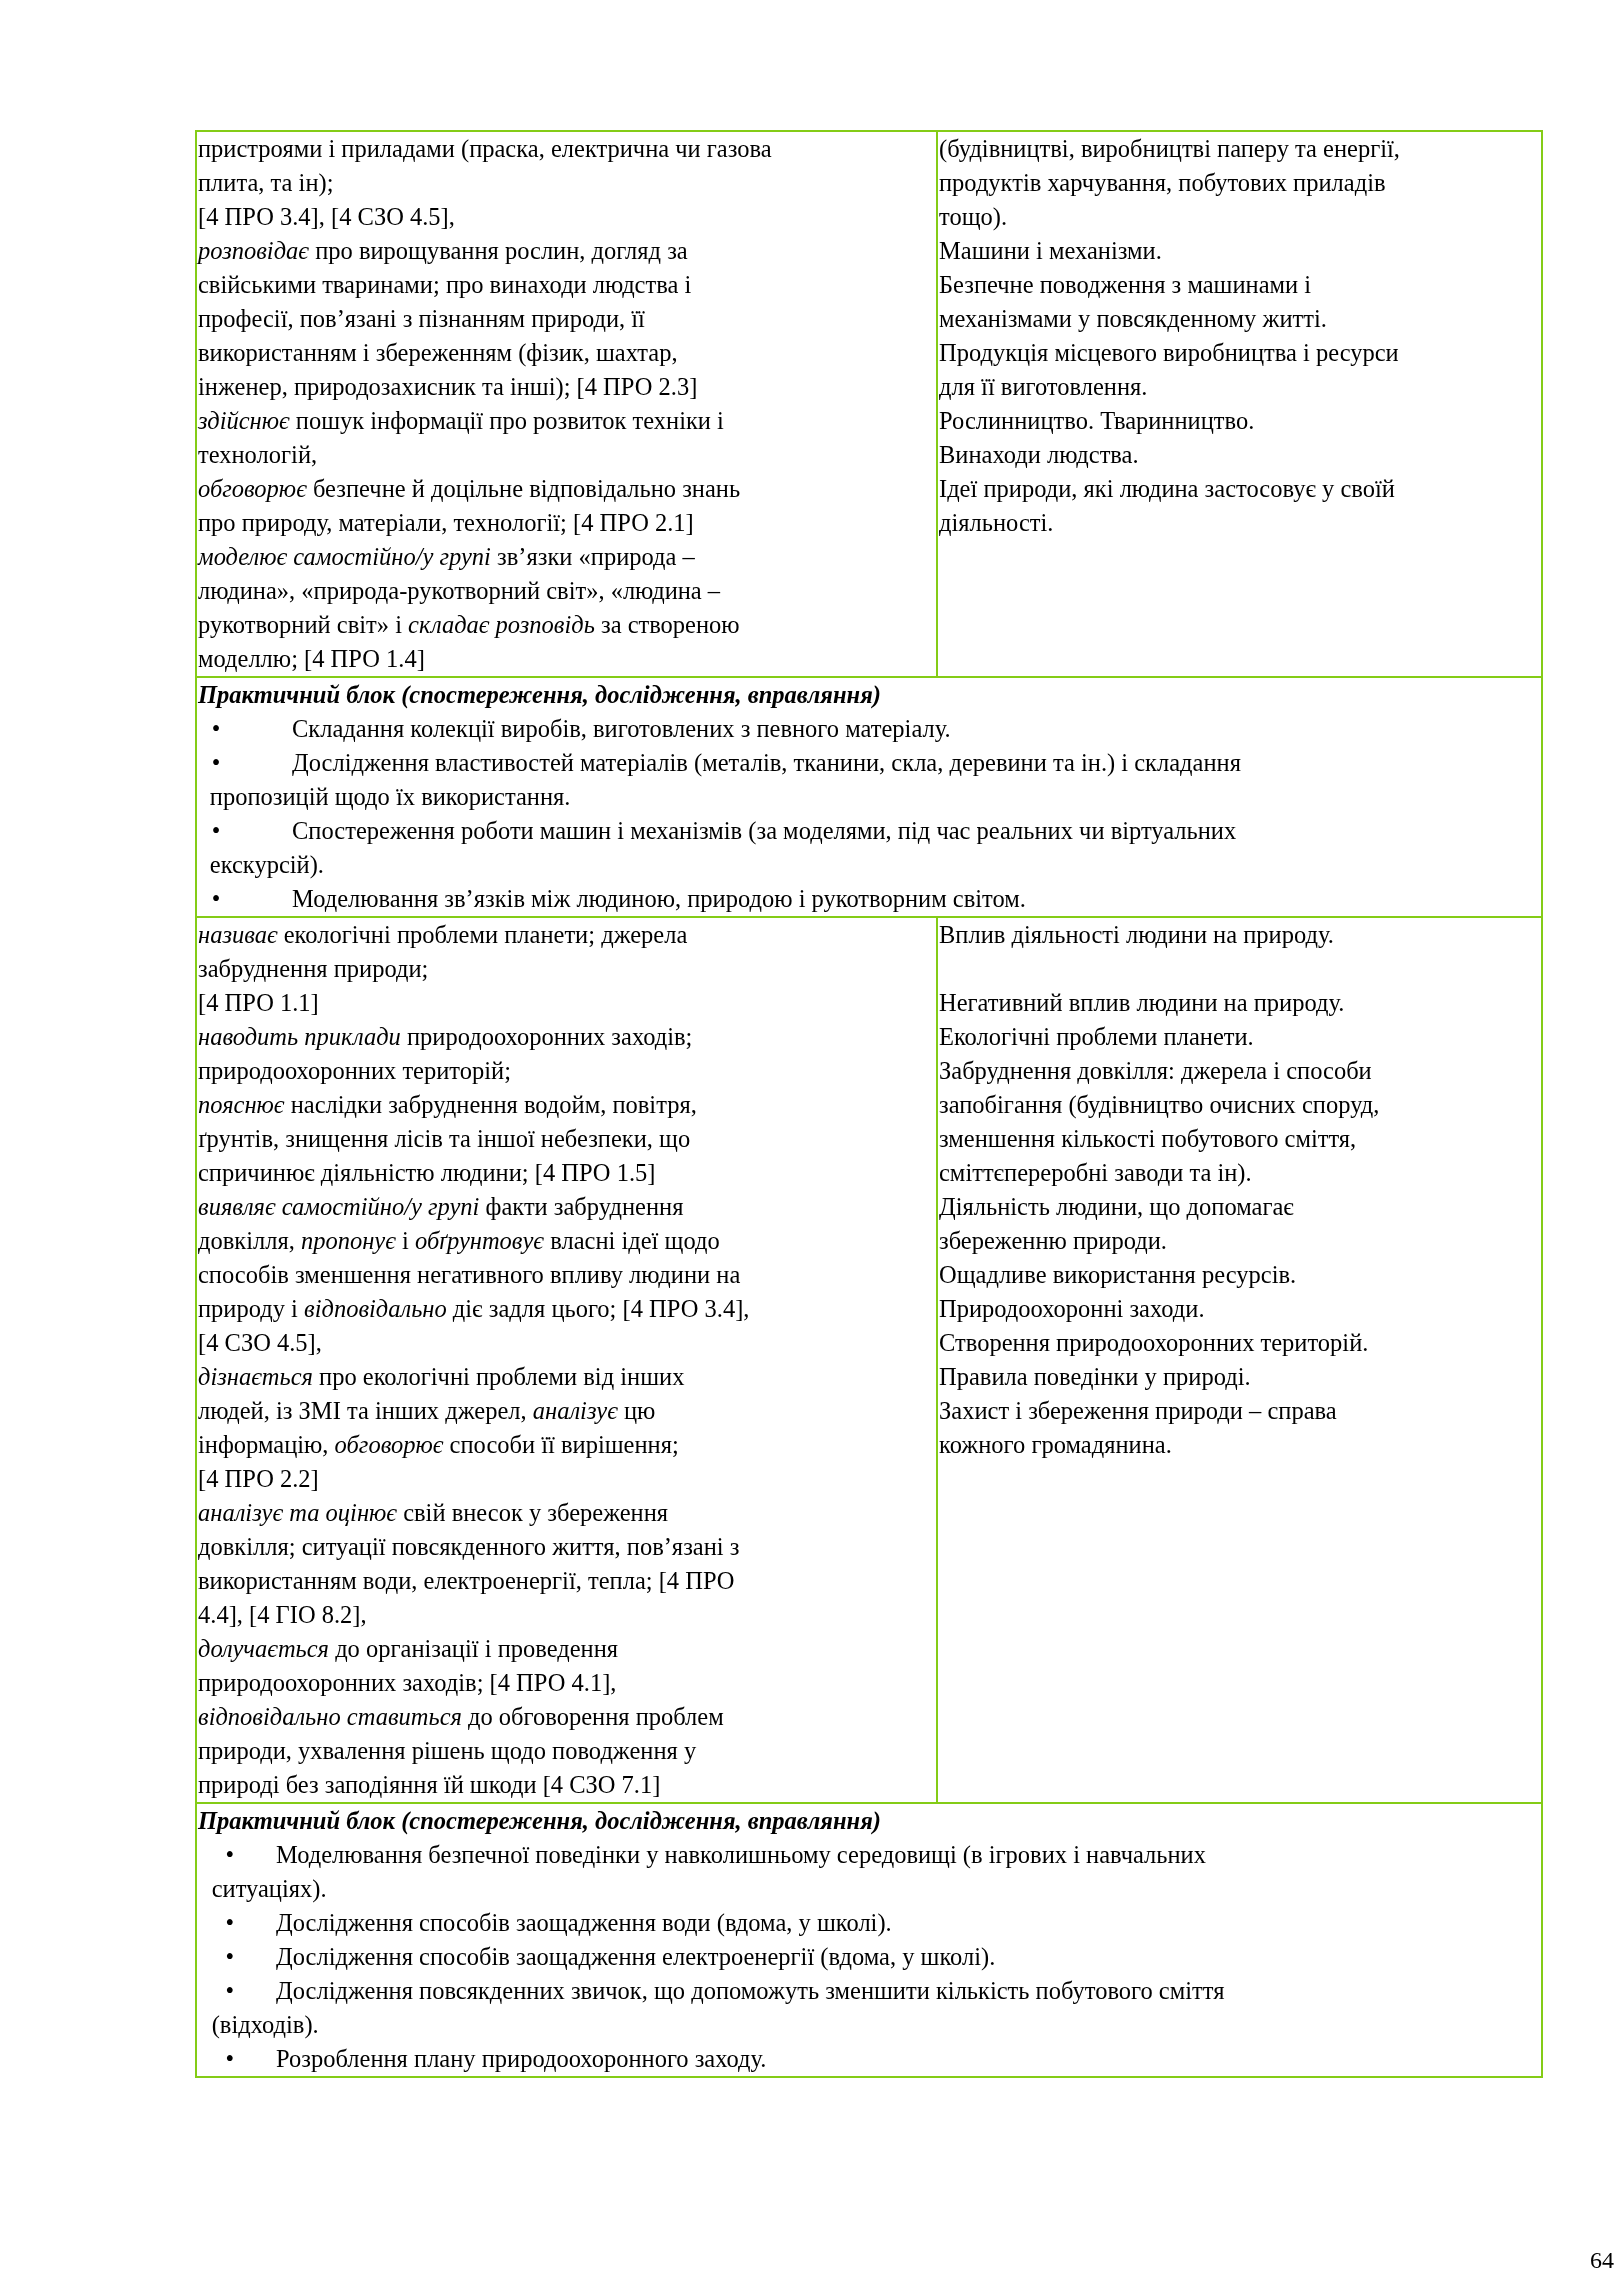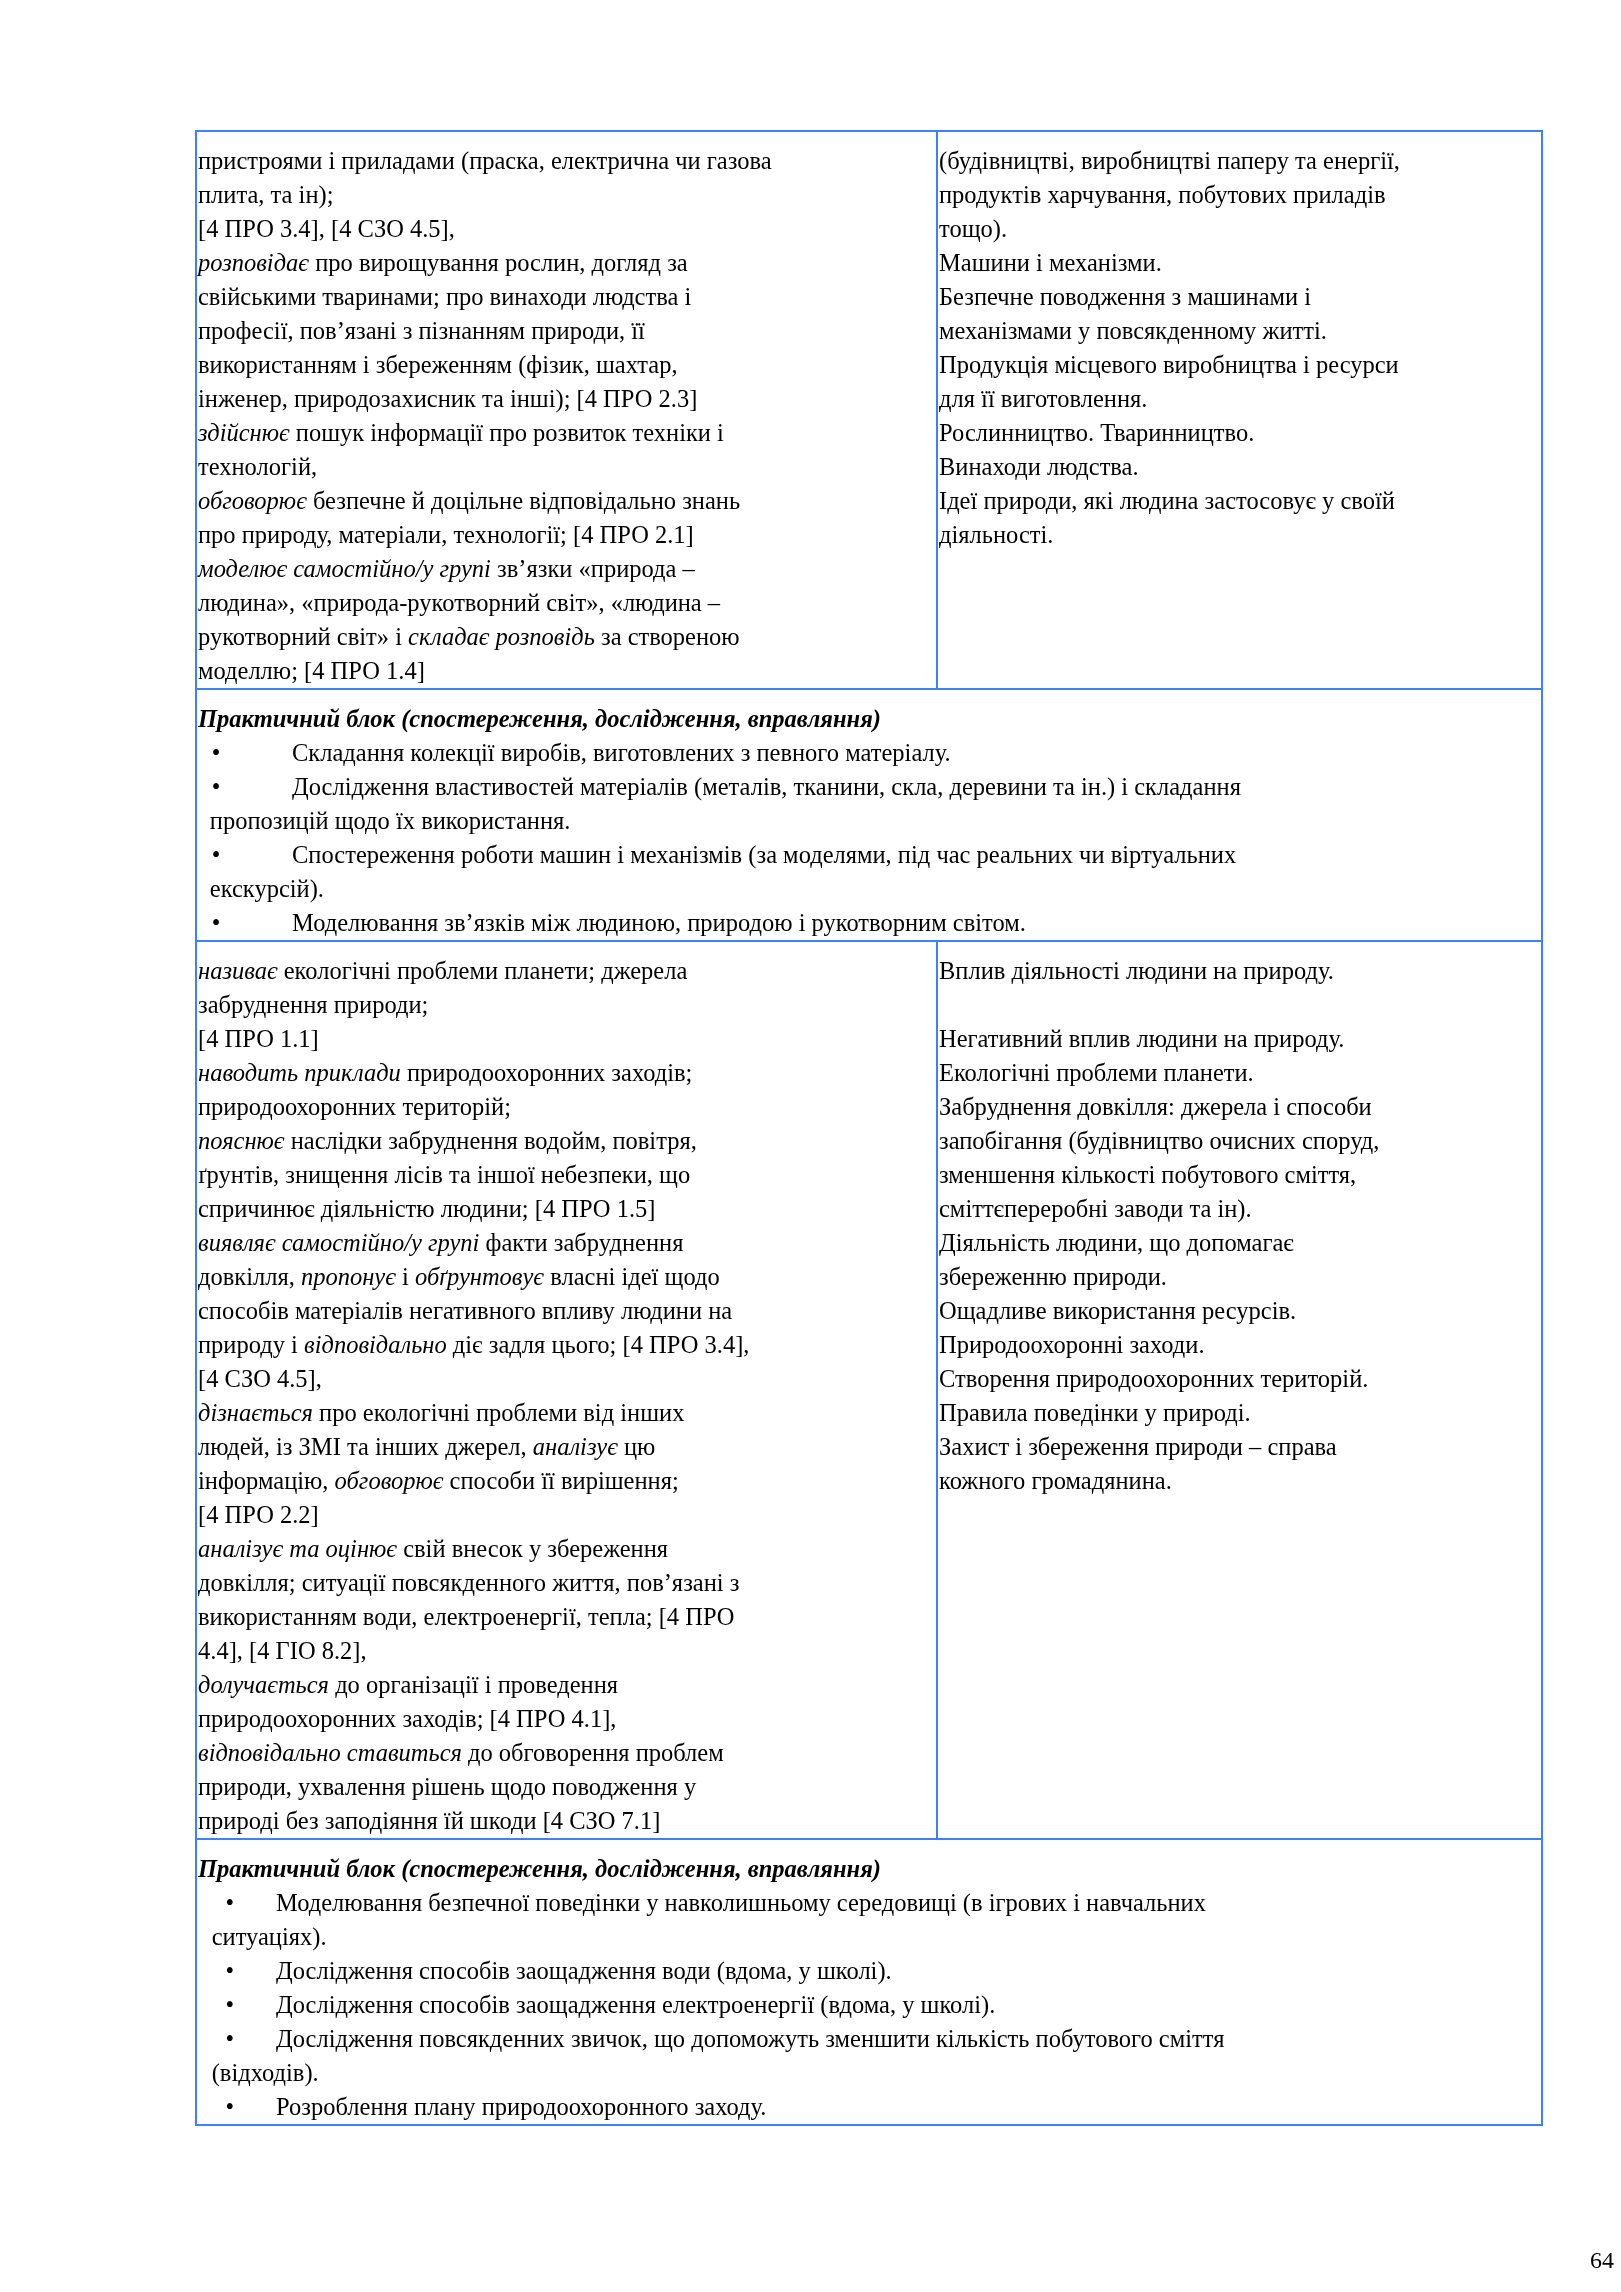--- a/index.html
+++ b/index.html
@@ -6,21 +6,21 @@
   body {
     width: 1621px; height: 2293px; position: relative; overflow: hidden;
     font-family: "Liberation Serif", "DejaVu Serif", serif;
     color: #000; font-size: 24.5px; line-height: 34px;
   }
   .page-table {
     position: absolute; left: 195px; top: 130px; width: 1348px;
     border-collapse: collapse; table-layout: fixed;
   }
   .page-table td {
-    border: 2px solid #3b82f6; vertical-align: top; padding: 12px 2px 0 1px;
+    border: 2px solid #84cc16; vertical-align: top; padding: 0 2px 0 1px;
   }
   .col-left-1 { width: 741px; }
   .line { display: block; white-space: pre-wrap; }
   .line i, .it { font-style: italic; }
   .practical-head { font-style: italic; font-weight: bold; display: block; }
   .bullet-item { display: block; }
   .bullet-item .dot { display: inline-block; width: 94px; padding-left: 13.7px; box-sizing: border-box; }
   .bullet-item.b2 .dot { width: 78px; padding-left: 27.4px; }
   .cont { display: block; padding-left: 11.8px; }
   .cont.b2 { padding-left: 13.7px; }
@@ -86,21 +86,21 @@
           <span class="line"><i>називає</i><span> екологічні проблеми планети; джерела</span></span>
           <span class="line"><span>забруднення природи;</span></span>
           <span class="line"><span>[4 ПРО 1.1]</span></span>
           <span class="line"><i>наводить приклади</i><span> природоохоронних заходів;</span></span>
           <span class="line"><span>природоохоронних територій;</span></span>
           <span class="line"><i>пояснює</i><span> наслідки забруднення водойм, повітря,</span></span>
           <span class="line"><span>ґрунтів, знищення лісів та іншої небезпеки, що</span></span>
           <span class="line"><span>спричинює діяльністю людини; [4 ПРО 1.5]</span></span>
           <span class="line"><i>виявляє самостійно/у групі</i><span> факти забруднення</span></span>
           <span class="line"><span>довкілля, </span><i>пропонує</i><span> і </span><i>обґрунтовує</i><span> власні ідеї щодо</span></span>
-          <span class="line"><span>способів матеріалів негативного впливу людини на</span></span>
+          <span class="line"><span>способів зменшення негативного впливу людини на</span></span>
           <span class="line"><span>природу і </span><i>відповідально</i><span> діє задля цього; [4 ПРО 3.4],</span></span>
           <span class="line"><span>[4 СЗО 4.5],</span></span>
           <span class="line"><i>дізнається</i><span> про екологічні проблеми від інших</span></span>
           <span class="line"><span>людей, із ЗМІ та інших джерел, </span><i>аналізує</i><span> цю</span></span>
           <span class="line"><span>інформацію, </span><i>обговорює</i><span> способи її вирішення;</span></span>
           <span class="line"><span>[4 ПРО 2.2]</span></span>
           <span class="line"><i>аналізує та оцінює</i><span> свій внесок у збереження</span></span>
           <span class="line"><span>довкілля; ситуації повсякденного життя, пов’язані з</span></span>
           <span class="line"><span>використанням води, електроенергії, тепла; [4 ПРО</span></span>
           <span class="line"><span>4.4], [4 ГІО 8.2],</span></span>

